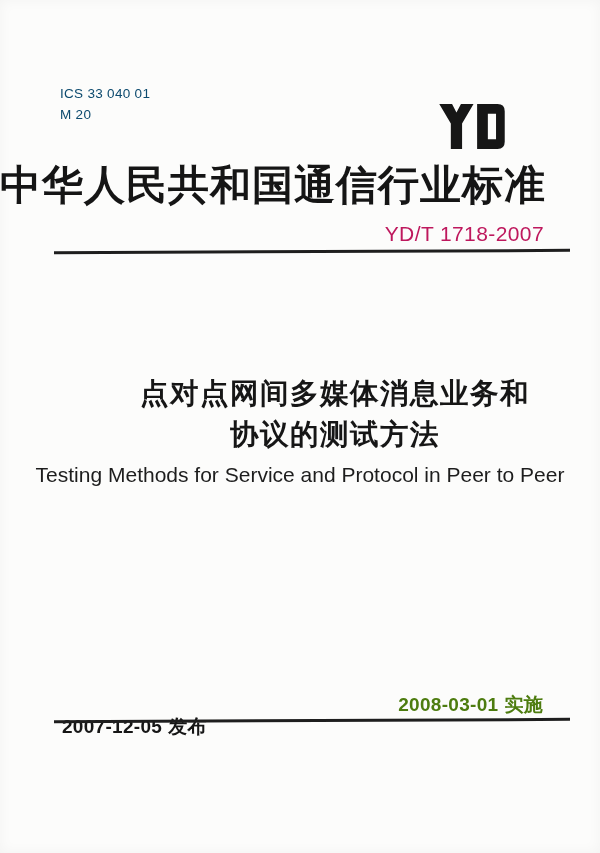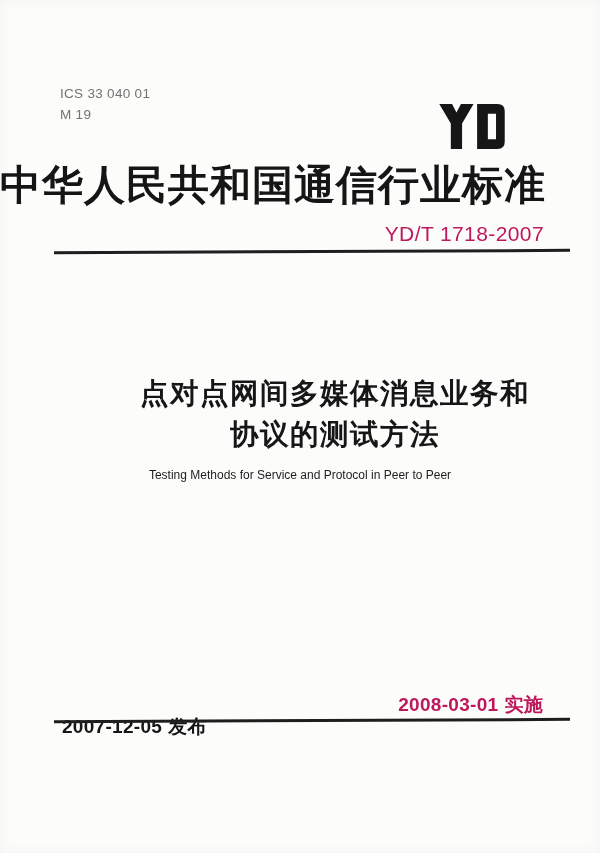--- a/index.html
+++ b/index.html
@@ -18,21 +18,21 @@
     overflow: hidden;
     box-shadow: inset 0 0 14px rgba(0,0,0,0.04);
   }
   
   .ics-block {
     position: absolute;
     left: 60px;
     top: 83px;
     font-size: 13.5px;
     line-height: 21px;
-    color: #737373;
+    color: #0c4a6e;
     letter-spacing: 0.3px;
   }
   
   .yd-logo {
     position: absolute;
     left: 439px;
     top: 104px;
     width: 66px;
     height: 45px;
   }
@@ -82,21 +82,21 @@
     color: #161616;
     padding-left: 35px;
   }
   
   .doc-title-en {
     position: absolute;
     left: 0;
     top: 463px;
     width: 100%;
     text-align: center;
-    font-size: 12px;
+    font-size: 21px;
     font-weight: 400;
     line-height: 24.5px;
     color: #1d1d1d;
   }
   
   .date-issue {
     position: absolute;
     left: 62px;
     top: 695px;
     font-size: 19px;
@@ -105,21 +105,21 @@
     color: #161616;
     margin-top: 19px;
   }
   .date-impl {
     position: absolute;
     right: 57px;
     top: 692px;
     font-size: 19px;
     font-weight: 600;
     letter-spacing: 0.3px;
-    color: #be185d;
+    color: #4d7c0f;
   }
   .date-label { margin-left: 6px; }
   
   .publisher-line {
     position: absolute;
     left: 0;
     top: 741px;
     width: 100%;
     text-align: center;
     font-size: 21px;
@@ -133,21 +133,21 @@
     letter-spacing: 8px;
   }
 </style>
 </head>
 <body>
 
 <div class="page">
 
   <div class="ics-block">
     <div>ICS 33 040 01</div>
-    <div>M 19</div>
+    <div>M 20</div>
   </div>
 
   <div class="yd-logo" aria-label="YD">
     <svg viewBox="0 0 64 44" xmlns="http://www.w3.org/2000/svg">
       <path d="M0 0 H12.5 L16.8 8.3 L21.2 0 H33.5 L22.3 19 V44 H11.3 V19 Z" fill="#161616"></path>
       <path fill-rule="evenodd" d="M37 0 H57 Q64 0 64 7 V37 Q64 44 57 44 H37 Z M47.5 9.5 H55.5 V34.5 H47.5 Z" fill="#161616"></path>
     </svg>
   </div>
 
   <div class="std-heading">中华人民共和国通信行业标准</div>

